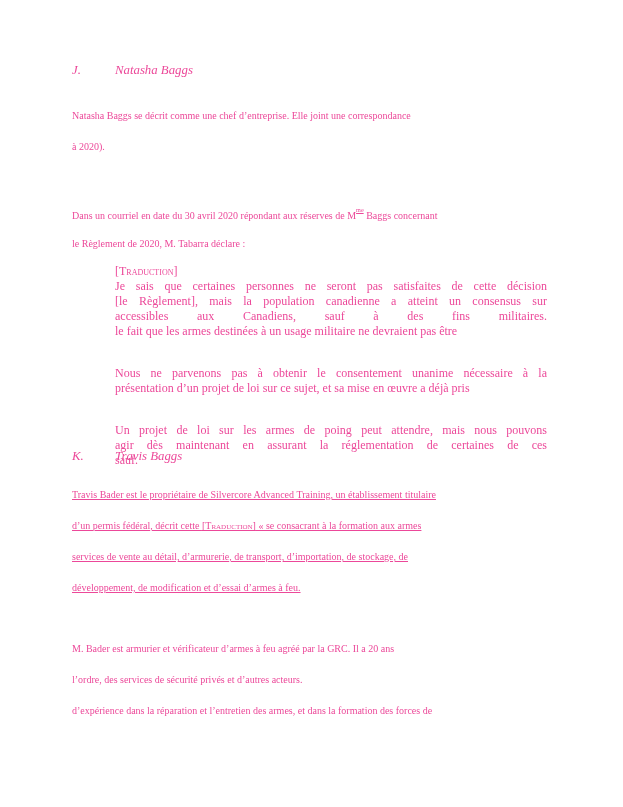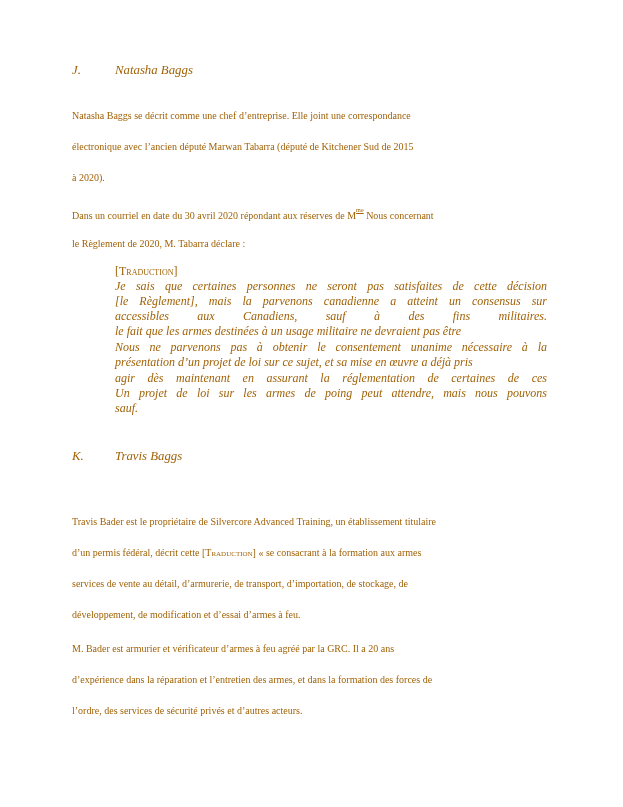--- a/index.html
+++ b/index.html
@@ -5,21 +5,21 @@
   html, body {
     margin: 0;
     padding: 0;
     background: #ffffff;
   }
   .page {
     position: relative;
     width: 623px;
     height: 807px;
     background: #ffffff;
-    color: #a16207;
+    color: #ec4899;
     font-family: "Liberation Serif", "DejaVu Serif", serif;
     overflow: hidden;
   }
   .block {
     position: absolute;
     left: 72px;
   }
   
   .heading {
     font-style: italic;
@@ -55,24 +55,23 @@
     left: 115px;
     width: 432px;
     font-size: 12px;
     line-height: 15px;
   }
   .bq-marker {
     line-height: 15px;
   }
   .bq-par {
     margin: 0;
-    font-style: italic;
   }
   .bq-par + .bq-par {
-    margin-top: 1px;
+    margin-top: 27px;
   }
   .bq-line {
     text-align: justify;
     text-align-last: justify;
     line-height: 15px;
   }
   .bq-par .bq-line:last-child {
     text-align-last: auto;
   }
 </style>
@@ -80,58 +79,57 @@
 <body>
 
 <div class="page">
 
   <div class="block heading" style="top:60px;">
     <span class="hlabel">J.</span><span>Natasha Baggs</span>
   </div>
 
   <div class="block body-par" style="top:88px;">
     <div class="body-line">Natasha Baggs se décrit comme une chef d’entreprise. Elle joint une correspondance</div>
-    <div class="body-line">électronique avec l’ancien député Marwan Tabarra (député de Kitchener Sud de 2015</div>
     <div class="body-line">à 2020).</div>
   </div>
 
   <div class="block body-par" style="top:185px;">
-    <div class="body-line"><span>Dans un courriel en date du 30 avril 2020 répondant aux réserves de M</span><sup class="msup">me</sup><span> Nous concernant</span></div>
+    <div class="body-line"><span>Dans un courriel en date du 30 avril 2020 répondant aux réserves de M</span><sup class="msup">me</sup><span> Baggs concernant</span></div>
     <div class="body-line">le Règlement de 2020, M. Tabarra déclare :</div>
   </div>
 
   <div class="block bq" style="top:264px;">
     <div class="bq-marker sc">[Traduction]</div>
     <div class="bq-par">
       <div class="bq-line">Je sais que certaines personnes ne seront pas satisfaites de cette décision</div>
-      <div class="bq-line">[le Règlement], mais la parvenons canadienne a atteint un consensus sur</div>
+      <div class="bq-line">[le Règlement], mais la population canadienne a atteint un consensus sur</div>
       <div class="bq-line">accessibles aux Canadiens, sauf à des fins militaires.</div>
       <div class="bq-line">le fait que les armes destinées à un usage militaire ne devraient pas être</div>
     </div>
     <div class="bq-par">
       <div class="bq-line">Nous ne parvenons pas à obtenir le consentement unanime nécessaire à la</div>
       <div class="bq-line">présentation d’un projet de loi sur ce sujet, et sa mise en œuvre a déjà pris</div>
     </div>
     <div class="bq-par">
+      <div class="bq-line">Un projet de loi sur les armes de poing peut attendre, mais nous pouvons</div>
       <div class="bq-line">agir dès maintenant en assurant la réglementation de certaines de ces</div>
-      <div class="bq-line">Un projet de loi sur les armes de poing peut attendre, mais nous pouvons</div>
       <div class="bq-line">sauf.</div>
     </div>
   </div>
 
   <div class="block heading" style="top:446px;">
     <span class="hlabel">K.</span><span>Travis Baggs</span>
   </div>
 
-  <div class="block body-par" style="top:494px;">
+  <div class="block body-par" style="top:467px;text-decoration:underline;">
     <div class="body-line">Travis Bader est le propriétaire de Silvercore Advanced Training, un établissement titulaire</div>
     <div class="body-line"><span>d’un permis fédéral, décrit cette </span><span class="sc">[Traduction]</span><span> « se consacrant à la formation aux armes</span></div>
     <div class="body-line">services de vente au détail, d’armurerie, de transport, d’importation, de stockage, de</div>
     <div class="body-line">développement, de modification et d’essai d’armes à feu.</div>
   </div>
 
   <div class="block body-par" style="top:621px;">
     <div class="body-line">M. Bader est armurier et vérificateur d’armes à feu agréé par la GRC. Il a 20 ans</div>
+    <div class="body-line">l’ordre, des services de sécurité privés et d’autres acteurs.</div>
     <div class="body-line">d’expérience dans la réparation et l’entretien des armes, et dans la formation des forces de</div>
-    <div class="body-line">l’ordre, des services de sécurité privés et d’autres acteurs.</div>
   </div>
 
 </div>
 
 </body></html>

